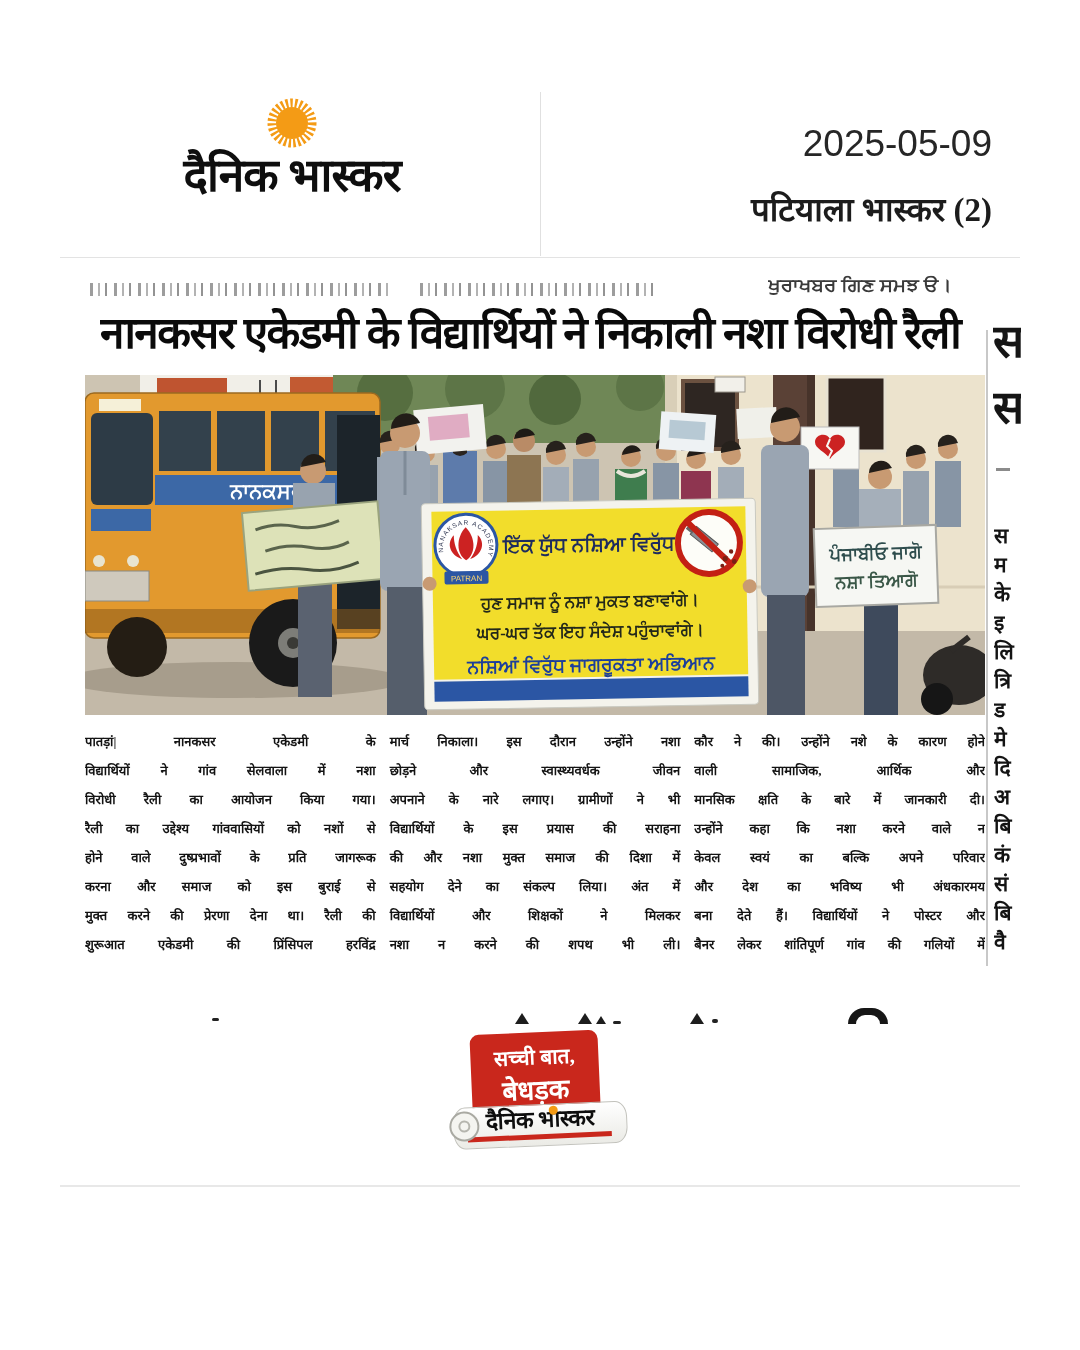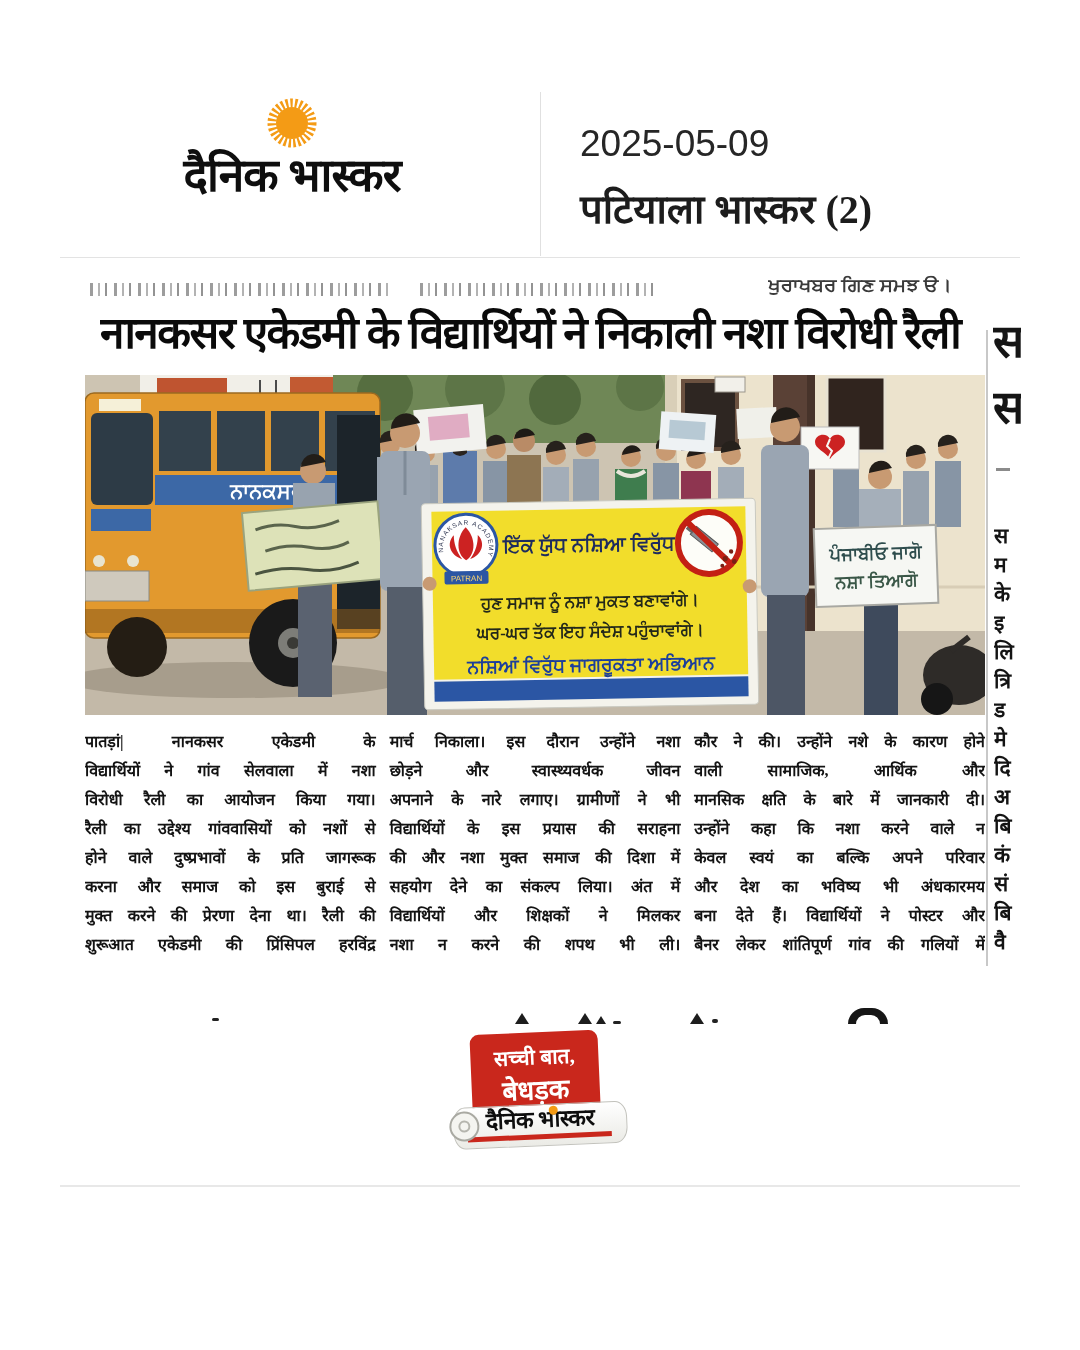--- a/index.html
+++ b/index.html
@@ -4,42 +4,42 @@
 <style>
   html,body{margin:0;padding:0;background:#ffffff;}
   .page{position:relative;width:1080px;height:1350px;background:#ffffff;overflow:hidden;
         font-family:"Liberation Serif",serif;color:#111;border-radius:19px;}
 
   
   .hdr-brand{position:absolute;left:92px;top:96px;width:400px;text-align:center;}
   .hdr-sun{display:block;margin:0 auto;}
   .hdr-brand-name{font-size:46px;font-weight:800;color:#0e0e0e;letter-spacing:-1px;line-height:1.05;}
   .hdr-vrule{position:absolute;left:540px;top:92px;width:1px;height:164px;background:#e0e0e0;}
-  .hdr-right{position:absolute;right:80px;top:122px;width:420px;text-align:left;}
+  .hdr-right{position:absolute;right:88px;top:122px;width:420px;text-align:right;}
   .hdr-date{font-family:"Liberation Sans",sans-serif;font-size:37px;font-weight:500;color:#262626;line-height:1.2;}
-  .hdr-edition{font-size:40px;font-weight:600;color:#1c1c1c;margin-top:14px;}
+  .hdr-edition{font-size:33px;font-weight:600;color:#1c1c1c;margin-top:20px;}
   .hdr-hrule{position:absolute;left:60px;top:257px;width:960px;height:1px;background:#e3e3e3;}
 
   
   .mast-noise{position:absolute;top:283px;height:13px;opacity:.75;filter:blur(.4px);
     background:repeating-linear-gradient(90deg,#7d7d7d 0 3px,transparent 3px 8px,#9a9a9a 8px 10px,transparent 10px 15px,#6f6f6f 15px 17px,transparent 17px 24px);}
   .mast-frag{position:absolute;left:768px;top:274px;width:225px;font-size:20px;font-weight:700;color:#3a3a3a;
     filter:blur(.7px);transform:scaleY(.88);white-space:nowrap;overflow:hidden;}
 
   
   .headline{position:absolute;left:100px;top:306px;width:895px;font-size:44px;font-weight:800;
     color:#0a0a0a;letter-spacing:-1.5px;line-height:1.25;white-space:nowrap;overflow:hidden;}
 
   
   .photo{position:absolute;left:85px;top:375px;width:900px;height:340px;overflow:hidden;background:#c3b9a8;}
 
   
   .cols{position:absolute;left:85px;top:727px;width:900px;height:238px;display:grid;
     grid-template-columns:1fr 1fr 1fr;column-gap:14px;overflow:hidden;}
-  .col{font-size:16px;line-height:29px;font-weight:700;color:#131313;white-space:pre-line;
+  .col{font-size:13px;line-height:29px;font-weight:700;color:#131313;white-space:pre-line;
     text-align:justify;text-align-last:justify;}
 
   
   .strip-vrule{position:absolute;left:986px;top:330px;width:2px;height:636px;background:#c8c8c8;}
   .strip-big{position:absolute;left:993px;width:28px;height:52px;overflow:hidden;
     font-size:46px;font-weight:800;color:#151515;line-height:48px;}
   .strip-dash{position:absolute;left:996px;top:468px;width:14px;height:3px;background:#8b8b8b;}
   .strip-letters{position:absolute;left:994px;top:522px;width:30px;}
   .strip-letters div{height:29px;overflow:hidden;font-size:21px;font-weight:700;color:#141414;line-height:29px;}
 

